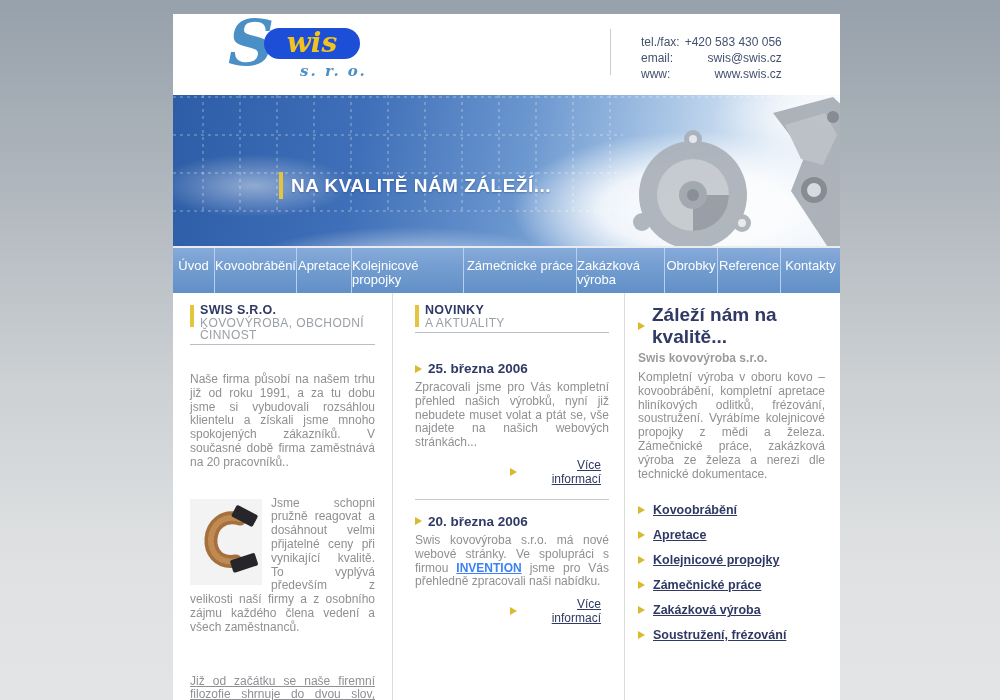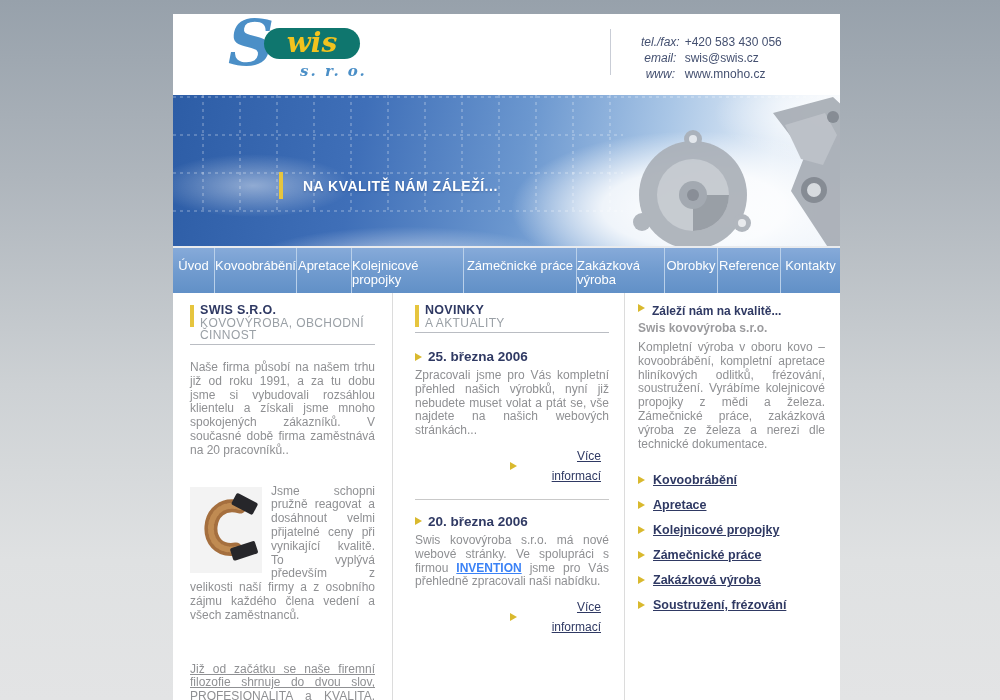--- a/index.html
+++ b/index.html
@@ -7,84 +7,84 @@
   body { font-family:"Liberation Sans", sans-serif; }
   .page { position:relative; width:1000px; height:700px; overflow:hidden;
           background:linear-gradient(to bottom,#97a1ab 0%,#aeb5bc 25%,#cdd1d4 55%,#dfe1e2 80%,#e3e4e5 100%); }
   .site { position:absolute; left:173px; top:14px; width:667px; height:686px; }
 
   
   .hdr { position:relative; height:81px; background:#ffffff; }
   .logo { position:absolute; left:55px; top:6px; width:170px; height:70px; cursor:pointer; }
   .logo-s { position:absolute; left:0; top:-12px; font-family:"DejaVu Serif", serif; font-style:italic; font-weight:bold;
             font-size:64px; line-height:70px; color:#4b8fc7; }
-  .logo-pill { position:absolute; left:36px; top:8px; width:96px; height:31px; background:#0f766e; border-radius:17px;
+  .logo-pill { position:absolute; left:36px; top:8px; width:96px; height:31px; background:#1d4ed8; border-radius:17px;
                display:flex; align-items:center; justify-content:center; }
   .logo-wis { font-family:"DejaVu Serif", serif; font-style:italic; font-weight:bold; font-size:28px; color:#f2c31e; margin-top:-3px; }
   .logo-sro { position:absolute; left:72px; top:42px; font-family:"DejaVu Serif", serif; font-style:italic; font-weight:bold;
               font-size:15px; color:#4b8fc7; letter-spacing:2px; }
   .hdr-div { position:absolute; left:437px; top:15px; width:1px; height:46px; background:#c9cdd6; }
   .contact { position:absolute; left:468px; top:20px; font-size:12px; color:#445070; }
   .contact table { border-collapse:collapse; }
-  .contact td { padding:1px 0; line-height:14px; }
-  .contact .lbl { text-align:center; padding-right:5px;font-style:italic; }
+  .contact td { padding:1px 0; line-height:14px;text-align:right; }
+  .contact .lbl { text-align:left; padding-right:5px; }
 
   
   .hero { position:relative; height:151px; overflow:hidden;
      background:
        radial-gradient(ellipse 260px 110px at 78% 75%, rgba(255,255,255,.98) 0%, rgba(255,255,255,.85) 35%, rgba(255,255,255,0) 70%),
        radial-gradient(ellipse 180px 70px at 100% 12%, rgba(255,255,255,.95) 0%, rgba(255,255,255,0) 70%),
        radial-gradient(ellipse 240px 60px at 35% 115%, rgba(255,255,255,.75) 0%, rgba(255,255,255,0) 70%),
        radial-gradient(ellipse 140px 45px at 12% 60%, rgba(255,255,255,.45) 0%, rgba(255,255,255,0) 70%),
        linear-gradient(100deg, #2d5da6 0%, #3f6fb8 28%, #6b97cf 52%, #a9c6e6 72%, #e2ecf7 88%, #f2f6fb 100%);
   }
   .hero svg { position:absolute; inset:0; }
   .slogan { position:absolute; left:106px; top:77px; display:flex; align-items:center; }
   .slogan-bar { width:4px; height:27px; background:#e6c53e; margin-right:8px; }
-  .slogan-text { color:#ffffff; font-weight:bold; font-size:14px; letter-spacing:.5px;
-                 text-shadow:0 1px 2px rgba(20,50,100,.35);margin-left:12px; }
+  .slogan-text { color:#ffffff; font-weight:bold; font-size:19px; letter-spacing:.5px;
+                 text-shadow:0 1px 2px rgba(20,50,100,.35); }
 
   .hero-gap { height:2px; background:#e9ebee; }
 
   
   .nav { display:flex; height:45px; background:linear-gradient(to bottom,#86aad9 0%,#739dd0 45%,#6190c7 100%); }
   .nav-item { display:flex; justify-content:center; align-items:flex-start; padding-top:11px; text-align:left;
               color:#ffffff; font-size:13px; line-height:14px; cursor:pointer; border-left:1px solid #b9d0ea; }
   .nav-item:first-child { border-left:none; }
 
   
   .main { display:flex; background:#ffffff; height:488px; }
   .col { padding-top:11px; }
   .col-left  { width:220px; padding-left:17px; padding-right:17px; border-right:1px solid #dcdcdc; }
   .col-mid   { width:232px; padding-left:22px; padding-right:15px; border-right:1px solid #dcdcdc; }
   .col-right { flex:1; padding-left:13px; padding-right:15px; }
 
-  .sec-head { position:relative; padding-left:10px; padding-bottom:3px; border-bottom:1px solid #babdc3; margin-bottom:16px; }
+  .sec-head { position:relative; padding-left:10px; padding-bottom:3px; border-bottom:1px solid #babdc3; margin-bottom:28px; }
   .sec-bar { position:absolute; left:0; top:1px; width:4px; height:22px; background:#e6c53e; }
   .sec-title { font-size:12.5px; font-weight:bold; color:#2f3963; line-height:13px; letter-spacing:.3px; }
   .sec-sub { font-size:12px; color:#9aa0a6; line-height:12px; letter-spacing:.4px; }
 
   .body-txt { font-size:12px; line-height:13.8px; color:#8f9093; text-align:justify; }
 
   .figure { float:left; width:72px; height:86px; margin:2px 9px 4px 0; background:#f3f3f3; }
   .clear { clear:both; }
   .p-gap { margin-top:40px;text-decoration:underline; }
 
   .arrow { display:inline-block; width:0; height:0; border-left:7px solid #d9b92e;
            border-top:4px solid transparent; border-bottom:4px solid transparent; flex:none; }
 
   .news-date { display:flex; align-items:center; gap:6px; font-size:13.5px; font-weight:bold; color:#2f3963; margin-bottom:5px; }
   .more-row { display:flex; justify-content:flex-end; align-items:center; margin-top:8px; padding-right:8px; }
   .more-row .arrow { margin-right:12px; }
-  .more-link { display:inline-block; width:72px; text-align:right; font-size:12px; line-height:20px;
+  .more-link { display:inline-block; width:72px; text-align:right; font-size:12px; line-height:14px;
                color:#2f3963; text-decoration:underline; cursor:pointer; }
   .news-sep { border:none; border-top:1px solid #c9c9c9; margin:13px 0 14px 0; }
   .inline-link { color:#3b82f6; font-weight:bold; text-decoration:underline; cursor:pointer; }
 
-  .offer-head { display:flex; gap:7px; font-size:12px; font-weight:bold; color:#2f3963; }
+  .offer-head { display:flex; align-items:center; gap:7px; font-size:19px; font-weight:bold; color:#2f3963; }
   .offer-sub { font-size:12px; font-weight:bold; color:#9b9b9e; margin:3px 0 6px 0; }
   .offer-links { margin-top:22px; }
   .offer-link-row { display:flex; align-items:center; gap:8px; margin-bottom:11px; }
   .offer-link { font-size:12.5px; font-weight:bold; color:#2f3963; text-decoration:underline; cursor:pointer; line-height:14px; }
 </style>
 </head>
 <body>
 
 <div class="page">
   <div class="site">
@@ -104,21 +104,21 @@
               <tr>
             <td class="lbl">tel./fax:</td>
             <td>+420 583 430 056</td>
           </tr>
           <tr>
             <td class="lbl">email:</td>
             <td>swis@swis.cz</td>
           </tr>
           <tr>
             <td class="lbl">www:</td>
-            <td>www.mnoho.cz</td>
+            <td>www.swis.cz</td>
           </tr>
         </tbody>
           </table>
       </div>
     </div>
 
     <div class="hero">
       <svg width="667" height="151" viewBox="0 0 667 151">
         <g stroke="#ffffff" stroke-opacity="0.45" stroke-width="1" stroke-dasharray="3 4" fill="none">
           <line x1="0" y1="2" x2="667" y2="2"></line>

